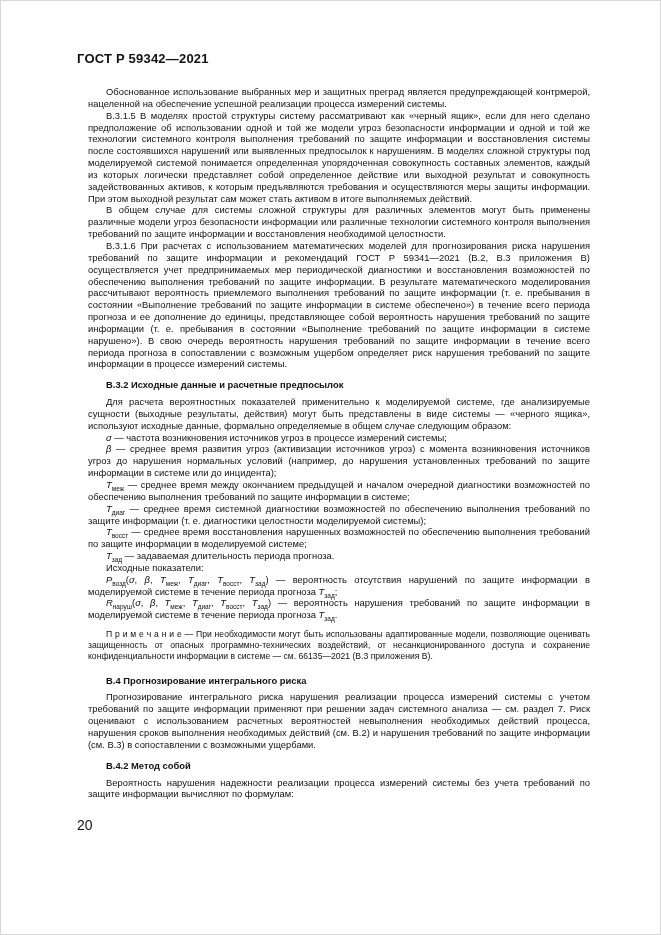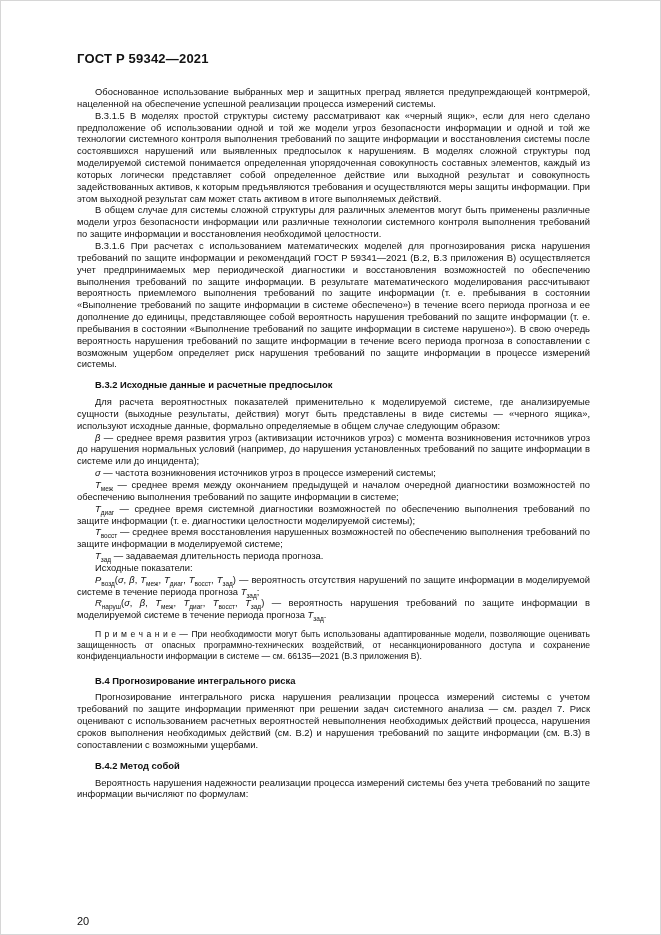--- a/index.html
+++ b/index.html
@@ -22,20 +22,21 @@
   }
   .doc-header {
     font-size: 13px;
     font-weight: 700;
     letter-spacing: 0.2px;
     margin-bottom: 20px;
   }
   .doc {
     font-size: 9.4px;
     line-height: 1.26;
+    margin-left: 11px;
   }
   .p {
     text-align: justify;
     text-indent: 18px;
   }
   .h {
     font-weight: 700;
     text-indent: 18px;
     margin-top: 9px;
     margin-bottom: 5px;
@@ -46,41 +47,41 @@
     text-align: justify;
     text-indent: 18px;
     margin-top: 8px;
     margin-bottom: 8px;
   }
   sub { font-size: 6.5px; line-height: 0; }
   i { font-style: italic; }
   .page-number {
     position: absolute;
     left: 76px;
-    top: 914px;
-    font-size: 11px;
+    top: 816px;
+    font-size: 14px;
     font-family: "Liberation Sans", sans-serif;
     color: #111111;
   }
 </style>
 </head>
 <body>
 
 <div class="sheet">
   <div class="content">
     <div class="doc-header">ГОСТ Р 59342—2021</div>
     <div class="doc">
       <p class="p">Обоснованное использование выбранных мер и защитных преград является предупреждающей контрмерой, нацеленной на обеспечение успешной реализации процесса измерений системы.</p>
       <p class="p">В.3.1.5 В моделях простой структуры систему рассматривают как «черный ящик», если для него сделано предположение об использовании одной и той же модели угроз безопасности информации и одной и той же технологии системного контроля выполнения требований по защите информации и восстановления системы после состоявшихся нарушений или выявленных предпосылок к нарушениям. В моделях сложной структуры под моделируемой системой понимается определенная упорядоченная совокупность составных элементов, каждый из которых логически представляет собой определенное действие или выходной результат и совокупность задействованных активов, к которым предъявляются требования и осуществляются меры защиты информации. При этом выходной результат сам может стать активом в итоге выполняемых действий.</p>
       <p class="p">В общем случае для системы сложной структуры для различных элементов могут быть применены различные модели угроз безопасности информации или различные технологии системного контроля выполнения требований по защите информации и восстановления необходимой целостности.</p>
       <p class="p">В.3.1.6 При расчетах с использованием математических моделей для прогнозирования риска нарушения требований по защите информации и рекомендаций ГОСТ Р 59341—2021 (В.2, В.3 приложения В) осуществляется учет предпринимаемых мер периодической диагностики и восстановления возможностей по обеспечению выполнения требований по защите информации. В результате математического моделирования рассчитывают вероятность приемлемого выполнения требований по защите информации (т. е. пребывания в состоянии «Выполнение требований по защите информации в системе обеспечено») в течение всего периода прогноза и ее дополнение до единицы, представляющее собой вероятность нарушения требований по защите информации (т. е. пребывания в состоянии «Выполнение требований по защите информации в системе нарушено»). В свою очередь вероятность нарушения требований по защите информации в течение всего периода прогноза в сопоставлении с возможным ущербом определяет риск нарушения требований по защите информации в процессе измерений системы.</p>
       <p class="h">В.3.2 Исходные данные и расчетные предпосылок</p>
       <p class="p">Для расчета вероятностных показателей применительно к моделируемой системе, где анализируемые сущности (выходные результаты, действия) могут быть представлены в виде системы — «черного ящика», используют исходные данные, формально определяемые в общем случае следующим образом:</p>
+      <p class="p"><i>σ</i> — частота возникновения источников угроз в процессе измерений системы;</p>
       <p class="p"><i>β</i> — среднее время развития угроз (активизации источников угроз) с момента возникновения источников угроз до нарушения нормальных условий (например, до нарушения установленных требований по защите информации в системе или до инцидента);</p>
-      <p class="p"><i>σ</i> — частота возникновения источников угроз в процессе измерений системы;</p>
       <p class="p"><i>T</i><sub>меж</sub> — среднее время между окончанием предыдущей и началом очередной диагностики возможностей по обеспечению выполнения требований по защите информации в системе;</p>
       <p class="p"><i>T</i><sub>диаг</sub> — среднее время системной диагностики возможностей по обеспечению выполнения требований по защите информации (т. е. диагностики целостности моделируемой системы);</p>
       <p class="p"><i>T</i><sub>восст</sub> — среднее время восстановления нарушенных возможностей по обеспечению выполнения требований по защите информации в моделируемой системе;</p>
       <p class="p"><i>T</i><sub>зад</sub> — задаваемая длительность периода прогноза.</p>
       <p class="p">Исходные показатели:</p>
       <p class="p"><i>P</i><sub>возд</sub>(<i>σ</i>, <i>β</i>, <i>T</i><sub>меж</sub>, <i>T</i><sub>диаг</sub>, <i>T</i><sub>восст</sub>, <i>T</i><sub>зад</sub>) — вероятность отсутствия нарушений по защите информации в моделируемой системе в течение периода прогноза <i>T</i><sub>зад</sub>;</p>
       <p class="p"><i>R</i><sub>наруш</sub>(<i>σ</i>, <i>β</i>, <i>T</i><sub>меж</sub>, <i>T</i><sub>диаг</sub>, <i>T</i><sub>восст</sub>, <i>T</i><sub>зад</sub>) — вероятность нарушения требований по защите информации в моделируемой системе в течение периода прогноза <i>T</i><sub>зад</sub>.</p>
       <p class="note">П р и м е ч а н и е — При необходимости могут быть использованы адаптированные модели, позволяющие оценивать защищенность от опасных программно-технических воздействий, от несанкционированного доступа и сохранение конфиденциальности информации в системе — см. 66135—2021 (В.3 приложения В).</p>
       <p class="h big-gap">В.4 Прогнозирование интегрального риска</p>
       <p class="p">Прогнозирование интегрального риска нарушения реализации процесса измерений системы с учетом требований по защите информации применяют при решении задач системного анализа — см. раздел 7. Риск оценивают с использованием расчетных вероятностей невыполнения необходимых действий процесса, нарушения сроков выполнения необходимых действий (см. В.2) и нарушения требований по защите информации (см. В.3) в сопоставлении с возможными ущербами.</p>

